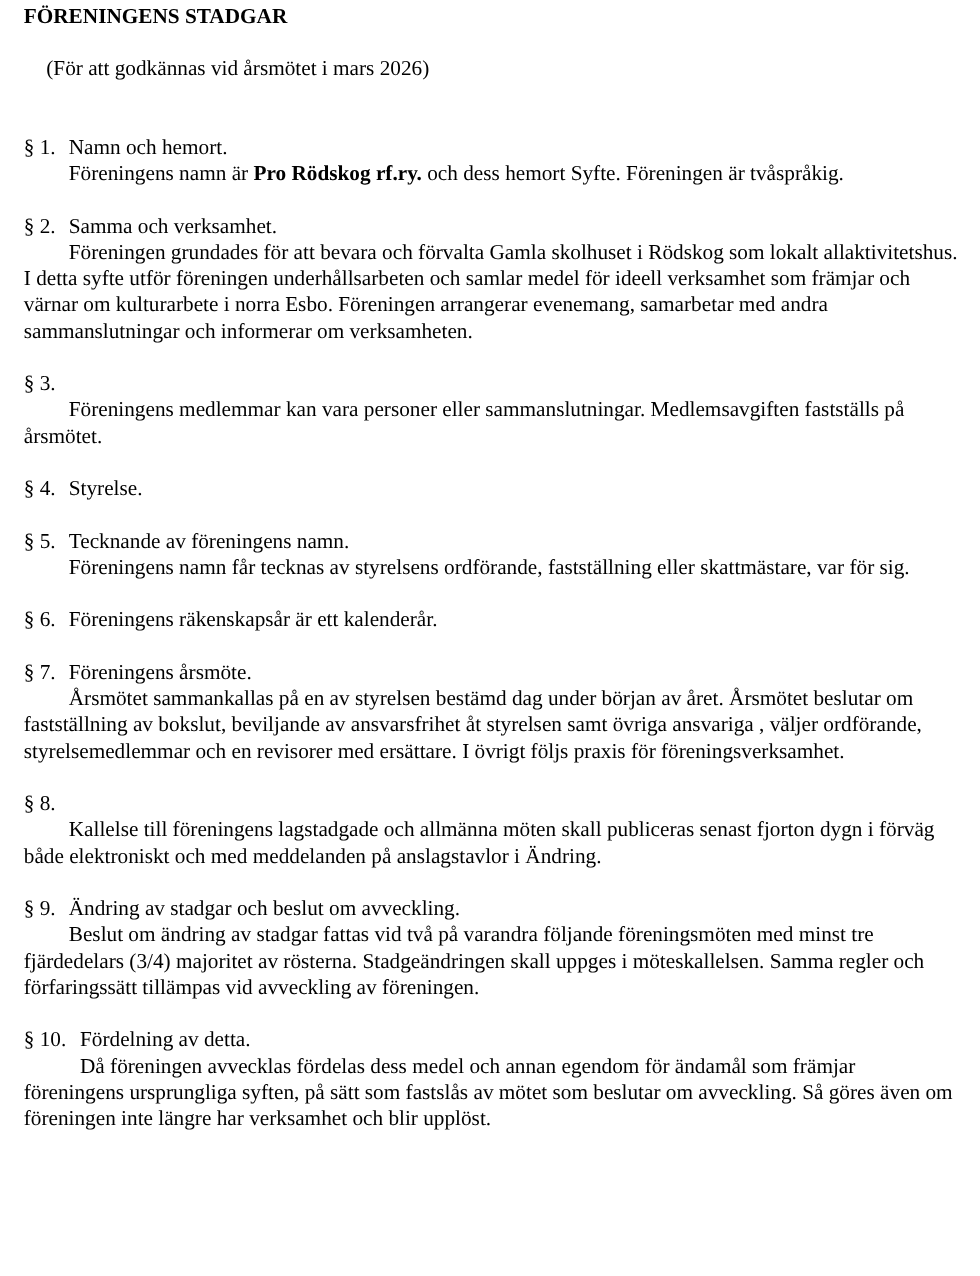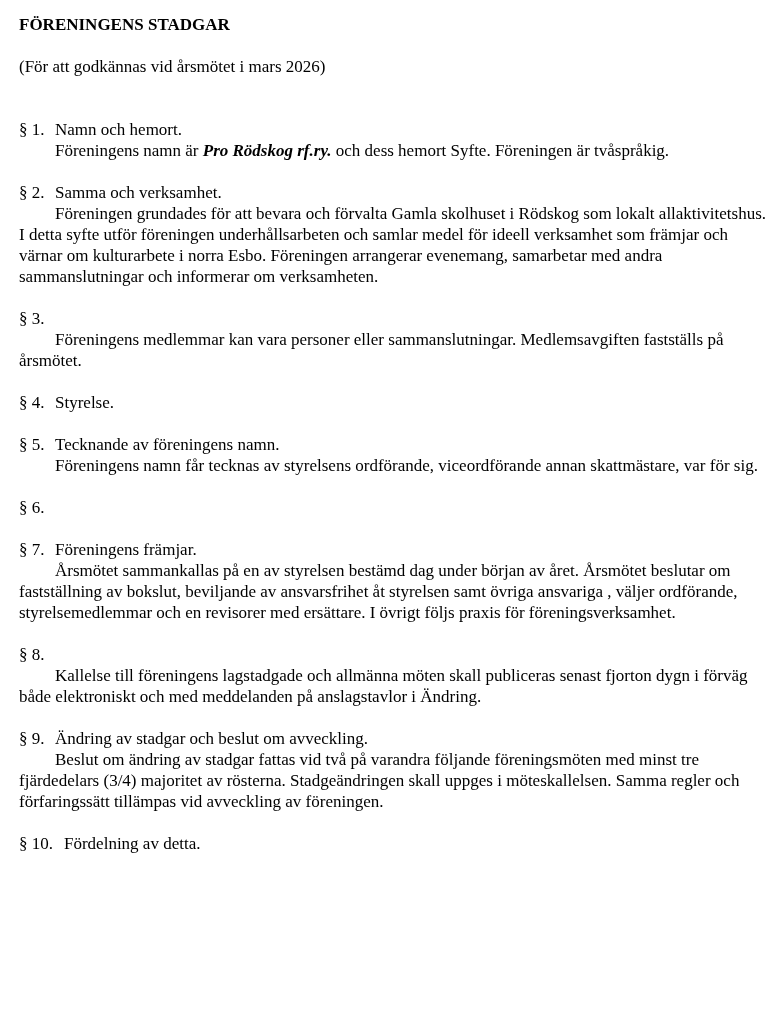--- a/index.html
+++ b/index.html
@@ -1,31 +1,31 @@
 <!DOCTYPE html>
 <html><head>
 <meta charset="utf-8">
 <style>
   html, body { margin: 0; padding: 0; background: #ffffff; }
   body {
     width: 784px; height: 1021px; overflow: hidden;
     font-family: "Liberation Serif", serif;
     font-size: 17px; line-height: 21px; color: #000000;
   }
-  .page { position: relative; padding: 14px 18px 0 19px; }
+  .page { position: relative; padding: 2px 18px 0 19px; }
   .title { font-weight: bold; margin: 0; height: 21px; }
-  .subtitle { margin: 21px 0 0 0; }
+  .subtitle { margin: 21px 0 0 18px; }
   .gap-big { height: 42px; }
   .section { margin: 0 0 21px 0; }
   .heading { display: flex; }
   .num { display: inline-block; width: 36px; white-space: pre; }
   .num.wide { width: 45px; }
   .body { text-indent: 36px; margin: 0; }
   .body.wide { text-indent: 45px; }
-  b { font-weight: bold; font-style: italic; }
+  b { font-weight: bold; }
 </style>
 </head>
 <body>
 
 <div class="page">
   <p class="title">FÖRENINGENS STADGAR</p>
   <p class="subtitle" style="margin-top:21px;margin-bottom:0;">(För att godkännas vid årsmötet i mars 2026)</p>
   <div class="gap-big"></div>
 
   <div class="section">
@@ -56,33 +56,34 @@
       <span class="num">§ 4.</span>
       <span>Styrelse.</span>
     </div>
   </div>
 
   <div class="section">
     <div class="heading">
       <span class="num">§ 5.</span>
       <span>Tecknande av föreningens namn.</span>
     </div>
-    <p class="body">Föreningens namn får tecknas av styrelsens ordförande, viceordförande annan skattmästare, var för sig.</p>
+    <p class="body">Föreningens namn får tecknas av styrelsens ordförande, fastställning eller skattmästare, var för sig.</p>
   </div>
 
   <div class="section">
     <div class="heading">
       <span class="num">§ 6.</span>
+      <span>Föreningens räkenskapsår är ett kalenderår.</span>
     </div>
   </div>
 
   <div class="section">
     <div class="heading">
       <span class="num">§ 7.</span>
-      <span>Föreningens främjar.</span>
+      <span>Föreningens årsmöte.</span>
     </div>
     <p class="body">Årsmötet sammankallas på en av styrelsen bestämd dag under början av året. Årsmötet beslutar om fastställning av bokslut, beviljande av ansvarsfrihet åt styrelsen samt övriga ansvariga , väljer ordförande, styrelsemedlemmar och en revisorer med ersättare. I övrigt följs praxis för föreningsverksamhet.</p>
   </div>
 
   <div class="section">
     <div class="heading">
       <span class="num">§ 8.</span>
     </div>
     <p class="body">Kallelse till föreningens lagstadgade och allmänna möten skall publiceras senast fjorton dygn i förväg både elektroniskt och med meddelanden på anslagstavlor i Ändring.</p>
   </div>
@@ -93,14 +94,15 @@
       <span>Ändring av stadgar och beslut om avveckling.</span>
     </div>
     <p class="body">Beslut om ändring av stadgar fattas vid två på varandra följande föreningsmöten med minst tre fjärdedelars (3/4) majoritet av rösterna. Stadgeändringen skall uppges i möteskallelsen. Samma regler och förfaringssätt tillämpas vid avveckling av föreningen.</p>
   </div>
 
   <div class="section">
     <div class="heading">
       <span class="num wide">§ 10.</span>
       <span>Fördelning av detta.</span>
     </div>
+    <p class="body wide">Då föreningen avvecklas fördelas dess medel och annan egendom för ändamål som främjar föreningens ursprungliga syften, på sätt som fastslås av mötet som beslutar om avveckling. Så göres även om föreningen inte längre har verksamhet och blir upplöst.</p>
   </div>
 </div>
 
 </body></html>

